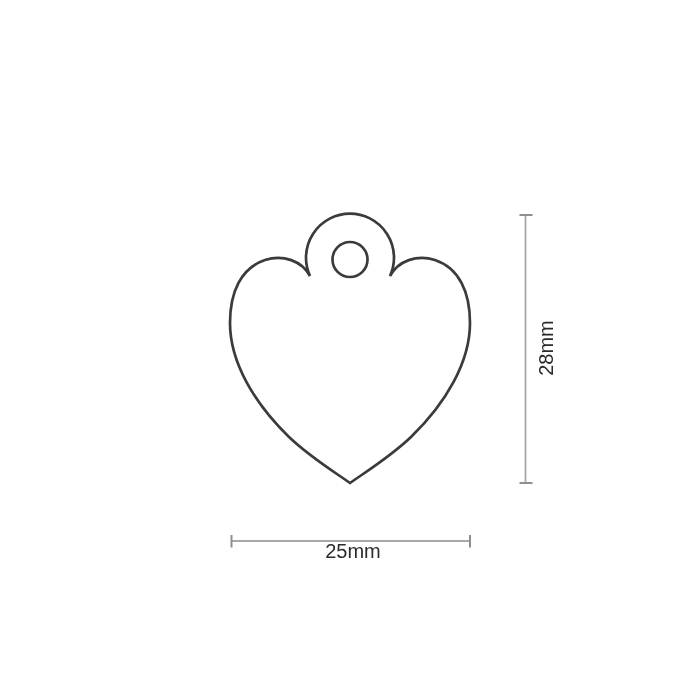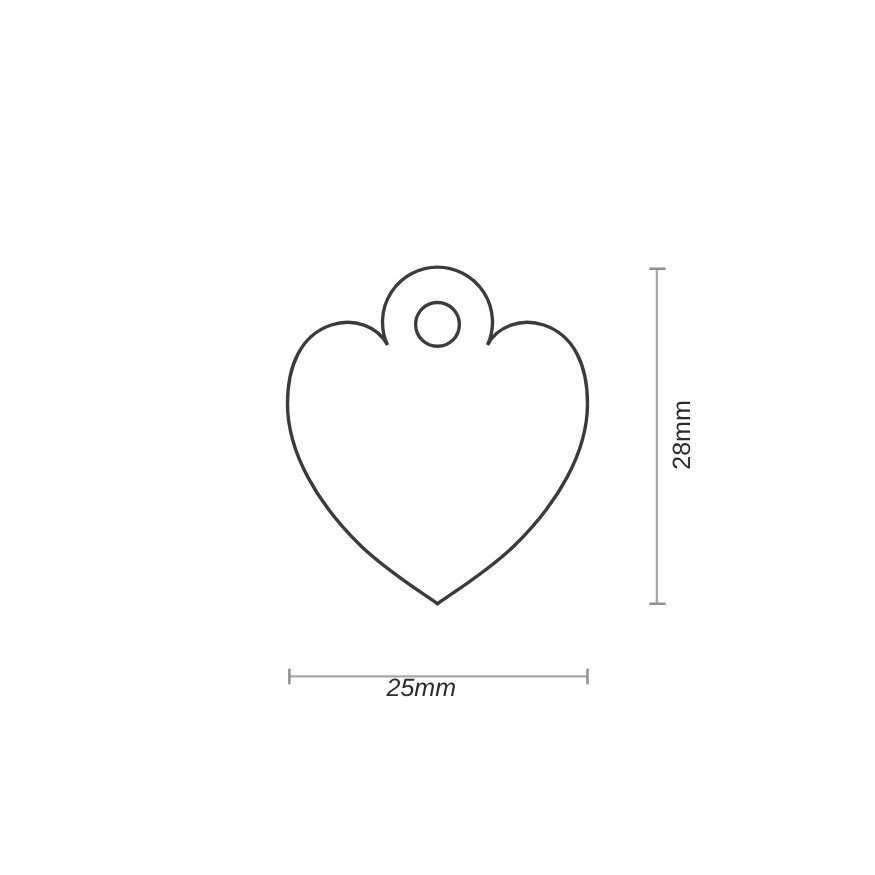--- a/index.html
+++ b/index.html
@@ -25,24 +25,23 @@
   }
   .dim-label {
     position: absolute;
     color: #2b2b2b;
     font-size: 20px;
     line-height: 22px;
     white-space: nowrap;
     user-select: none;
   }
   .dim-label-width {
-    left: 337px;
+    left: 353px;
     top: 551px;
     transform: translate(-50%, -50%);
-    font-style: italic;
   }
   .dim-label-height {
     left: 546px;
     top: 348px;
     transform: translate(-50%, -50%) rotate(-90deg);
   }
 </style>
 </head>
 <body>
 

